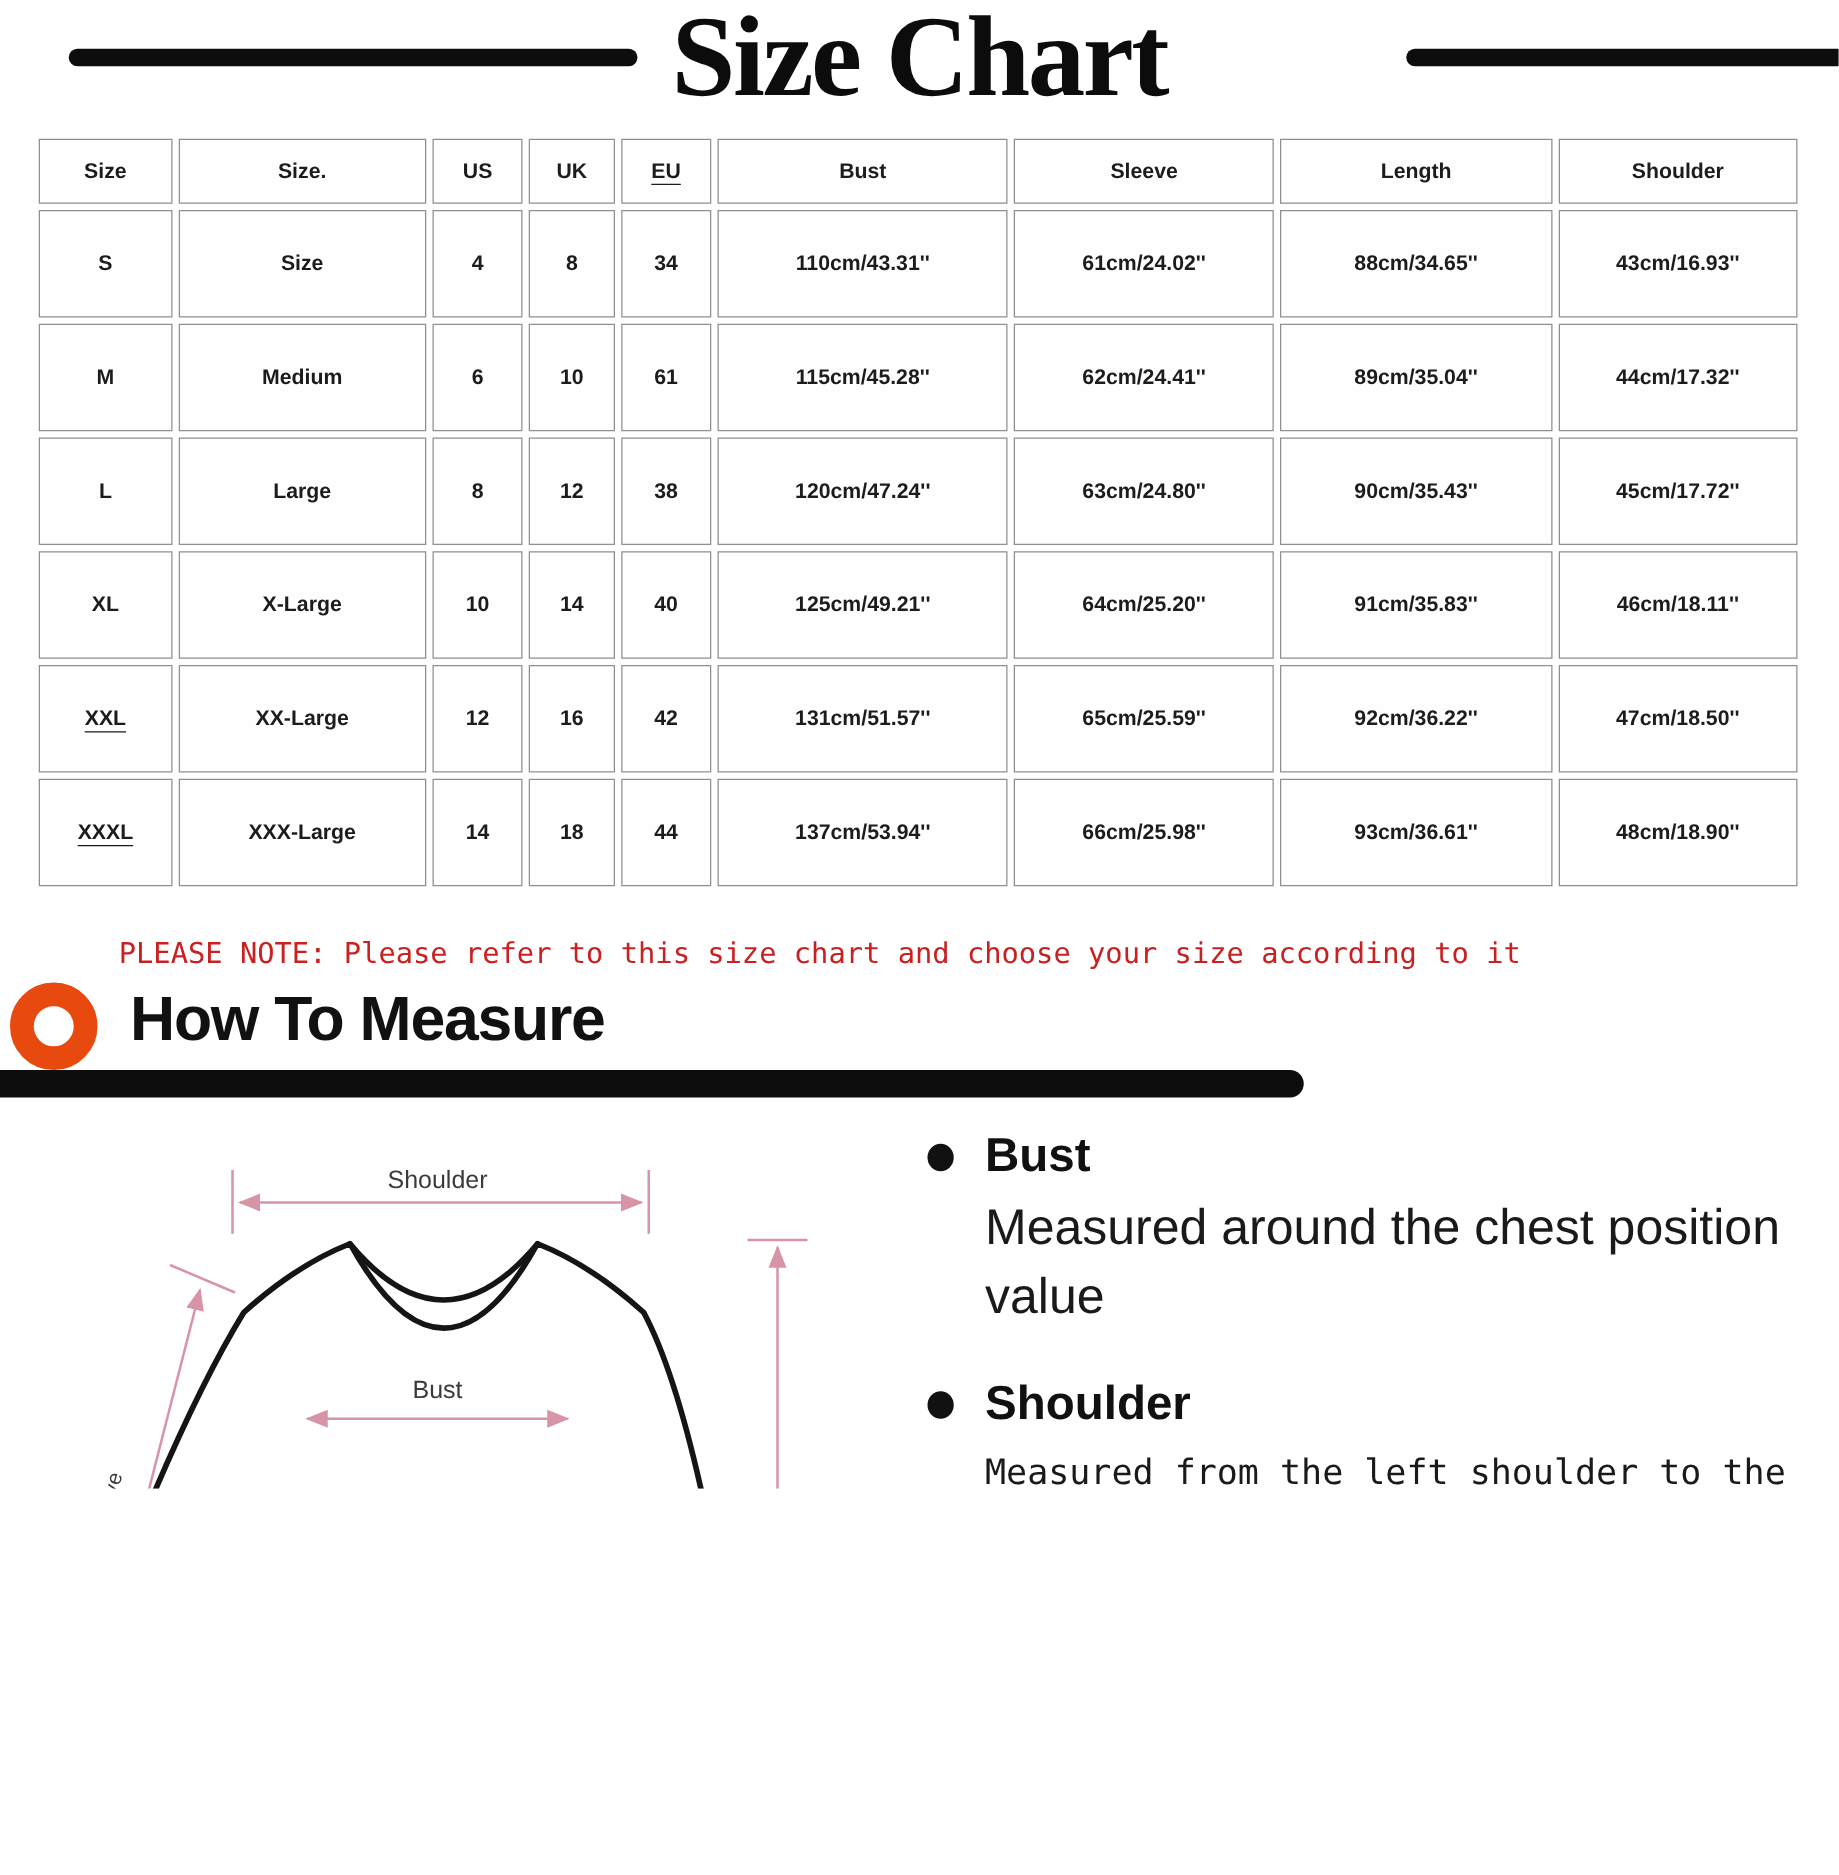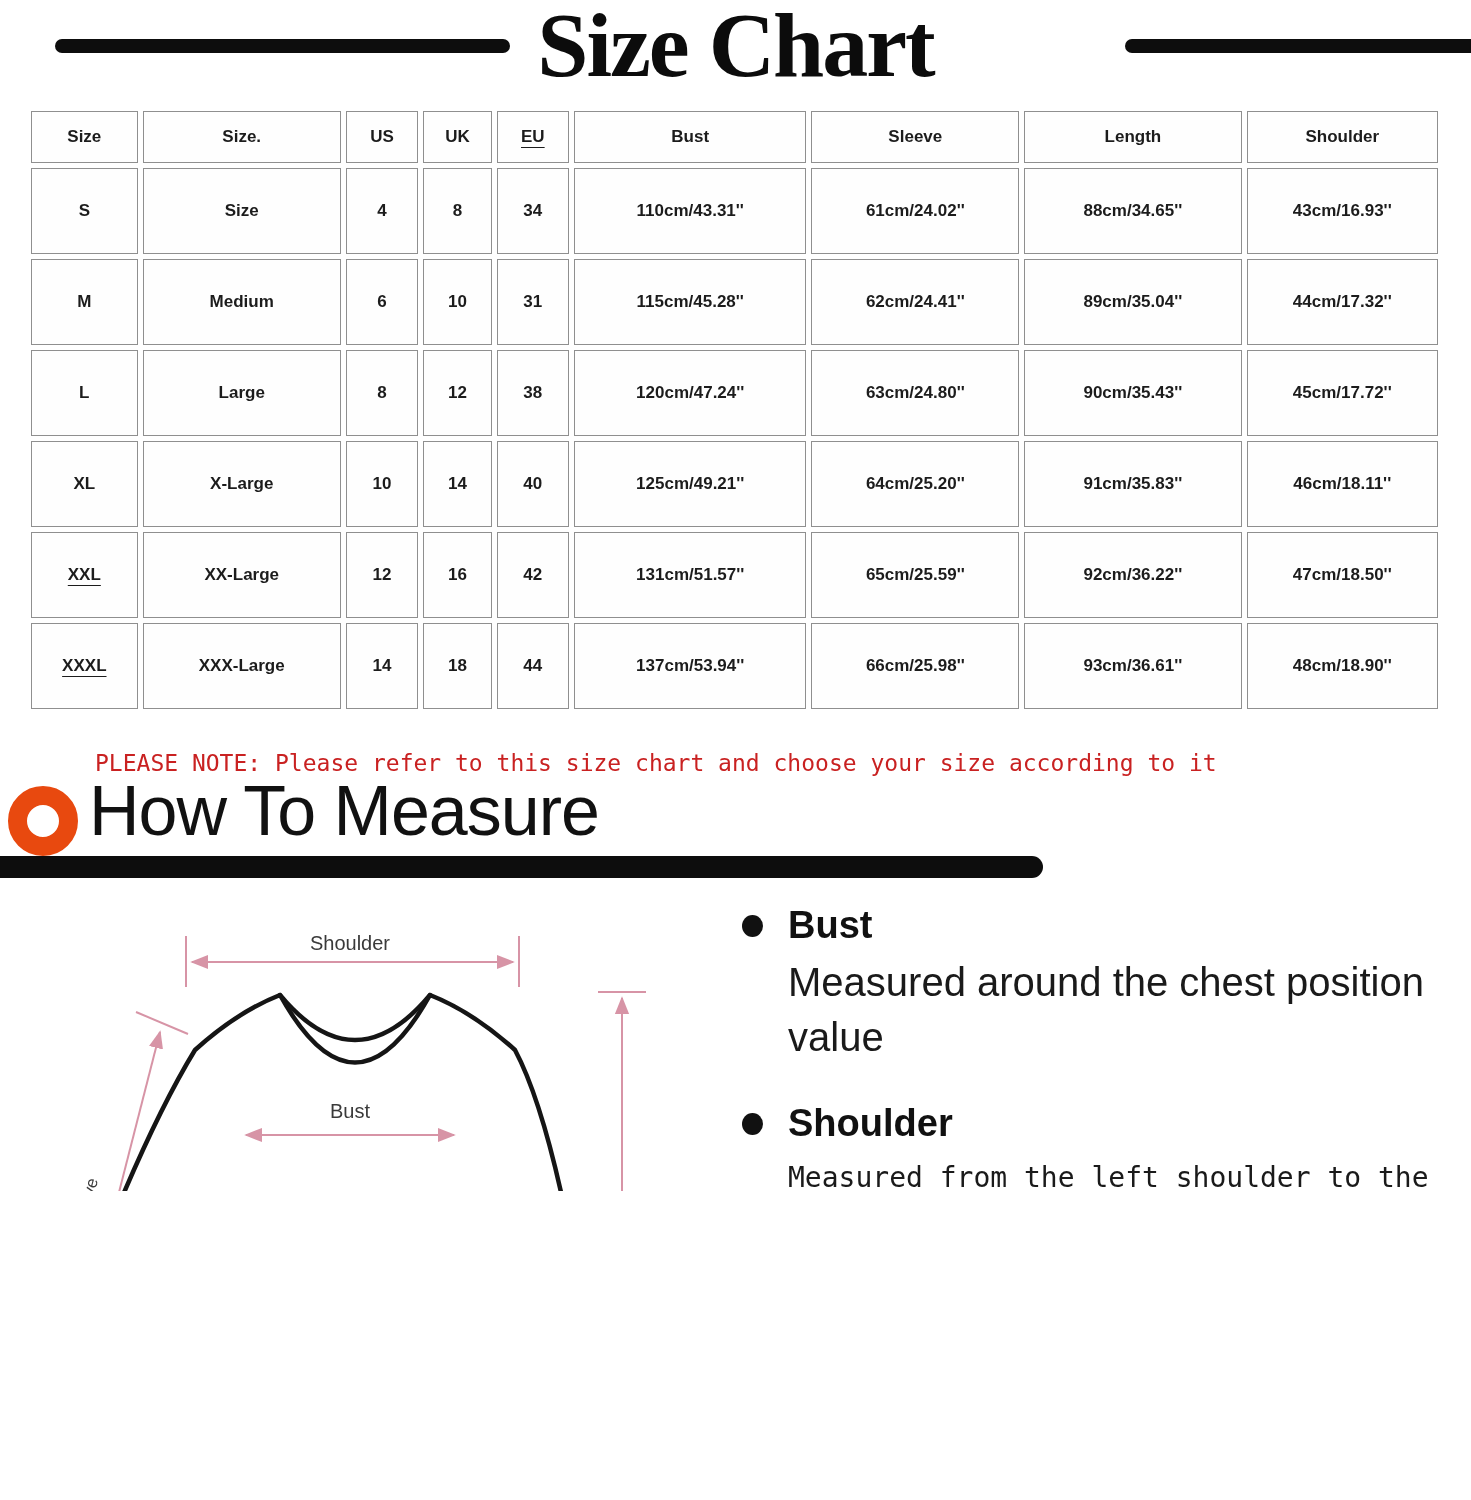--- a/index.html
+++ b/index.html
@@ -22,21 +22,21 @@
   table.size-table td{height:84px;}
   .wavy{text-decoration-line:underline;text-decoration-style:wavy;text-decoration-color:#c33;
         text-decoration-thickness:1px;text-underline-offset:5px;text-decoration:underline;}
 
   
   .note{position:absolute;left:95px;top:750px;width:1200px;
     font-family:"DejaVu Sans Mono","Liberation Mono",monospace;font-weight:400;
     font-size:23px;color:#c92121;white-space:nowrap;}
   .donut{position:absolute;left:8px;top:786px;width:32px;height:32px;border:19px solid #e8490f;
     border-radius:50%;background:#fff;box-sizing:content-box;}
-  .htm-title{position:absolute;left:88px;top:770px;margin:1px;font-size:70px;font-weight:400;
+  .htm-title{position:absolute;left:88px;top:770px;margin:16px;font-size:50px;font-weight:700;
     letter-spacing:-1px;color:#111;}
   .htm-underline{position:absolute;left:0;top:856px;width:1043px;height:22px;background:#0d0d0d;
     border-radius:0 11px 11px 0;}
 
   
   .diagram{position:absolute;left:0;top:900px;}
   .diagram text{font-family:"Liberation Sans",sans-serif;fill:#3a3a3a;}
 
   
   .measure-list{position:absolute;left:742px;top:903px;width:710px;}
@@ -91,21 +91,21 @@
           <td><span>110cm/43.31''</span></td>
           <td><span>61cm/24.02''</span></td>
           <td><span>88cm/34.65''</span></td>
           <td><span>43cm/16.93''</span></td>
         </tr>
         <tr>
           <td><span>M</span></td>
           <td><span>Medium</span></td>
           <td><span>6</span></td>
           <td><span>10</span></td>
-          <td><span>31</span></td>
+          <td><span>61</span></td>
           <td><span>115cm/45.28''</span></td>
           <td><span>62cm/24.41''</span></td>
           <td><span>89cm/35.04''</span></td>
           <td><span>44cm/17.32''</span></td>
         </tr>
         <tr>
           <td><span>L</span></td>
           <td><span>Large</span></td>
           <td><span>8</span></td>
           <td><span>12</span></td>

